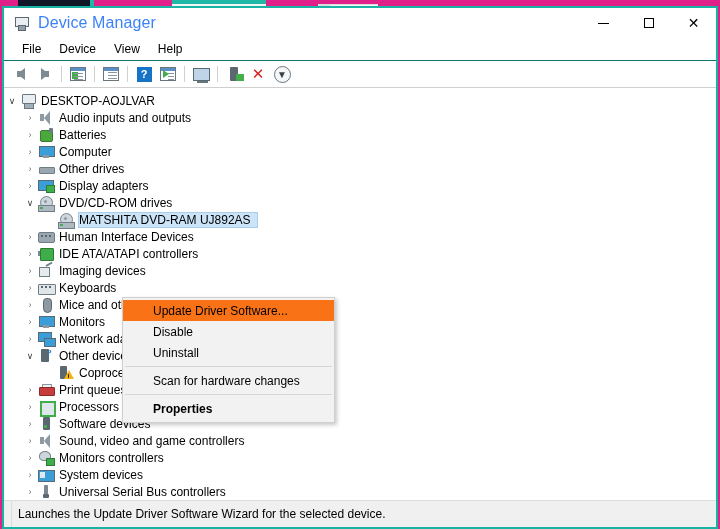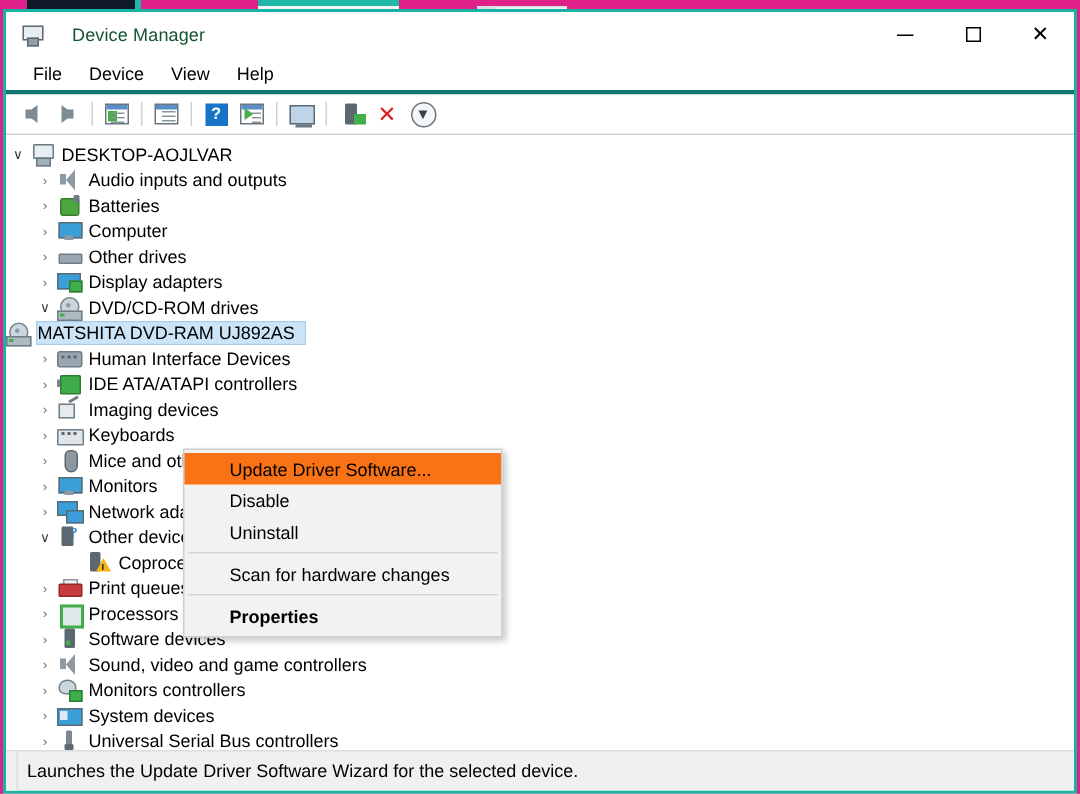--- a/index.html
+++ b/index.html
@@ -45,23 +45,23 @@
     background: #ffffff;
     position: relative;
   }
   #title-icon {
     margin-left: 9px;
     width: 16px; height: 16px;
     position: relative;
     flex: 0 0 16px;
   }
   #title-text {
-    margin-left: 19px;
-    font-size: 12px;
-    color: #14532d;
+    margin-left: 9px;
+    font-size: 16px;
+    color: #3b82f6;
     letter-spacing: 0.1px;
   }
   .caption-btns {
     position: absolute;
     right: 0; top: 0;
     height: 30px;
     display: flex;
   }
   .cap-btn {
     width: 45px; height: 30px;
@@ -75,21 +75,21 @@
   .cap-close-glyph { font-size: 14px; line-height: 1; font-family:"DejaVu Sans", sans-serif; }
 
   
   #menubar {
     flex: 0 0 22px;
     height: 22px;
     display: flex;
     align-items: center;
     padding-left: 10px;
     background: #ffffff;
-    border-bottom: 3px solid #0f766e;
+    border-bottom: 1px solid #0f766e;
   }
   .menu-item {
     font-size: 12px;
     color: #000;
     padding: 2px 8px;
     margin-right: 2px;
     cursor: default;
   }
 
   
@@ -414,21 +414,21 @@
       <span class="twisty open">∨</span>
       <span class="ticon">
           <i class="ic dvd-d"></i>
           <i class="ic dvd-h"></i>
           <i class="ic dvd-b"></i>
           <i class="ic dvd-g"></i>
         </span>
       <span class="tlabel">DVD/CD-ROM drives</span>
     </div>
 
-    <div class="row selected" style="">
+    <div class="row selected" style="padding-left:54px">
       <span class="ticon">
           <i class="ic dvd-d"></i>
           <i class="ic dvd-h"></i>
           <i class="ic dvd-b"></i>
           <i class="ic dvd-g"></i>
         </span>
       <span class="tlabel">MATSHITA DVD-RAM UJ892AS</span>
     </div>
 
     <div class="row" style="padding-left:18px">

